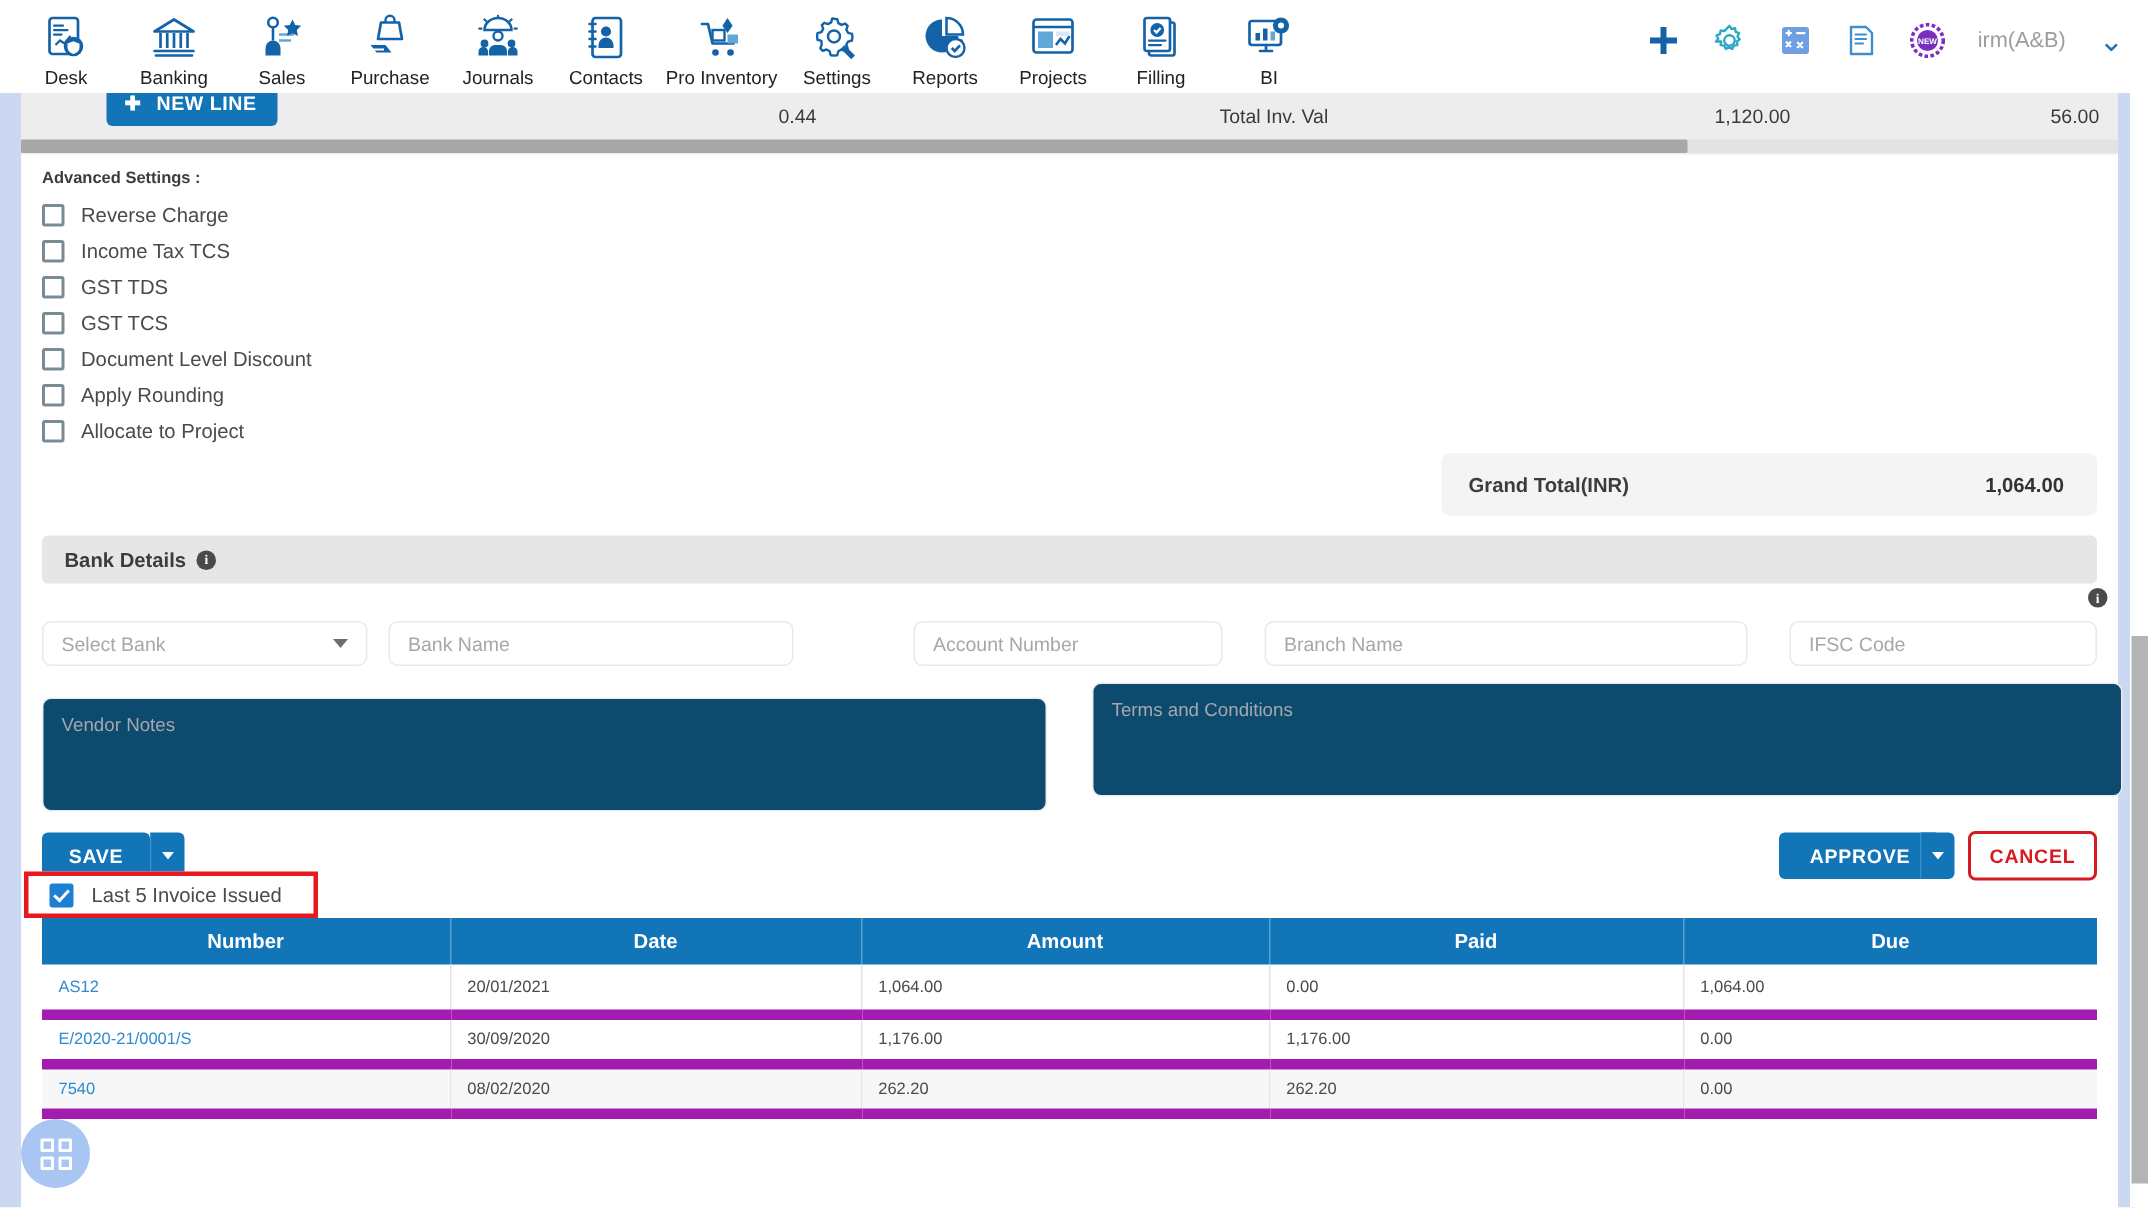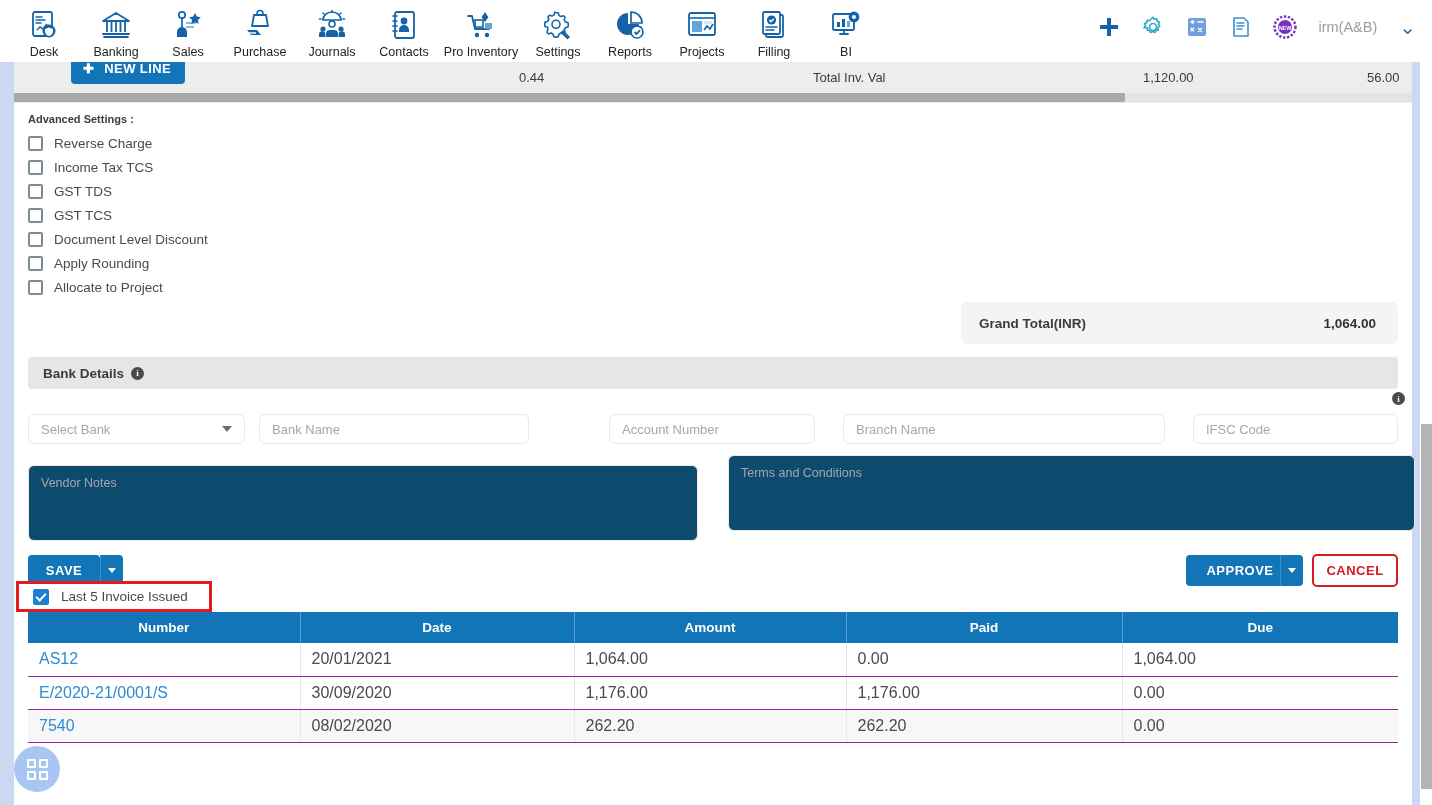--- a/index.html
+++ b/index.html
@@ -346,25 +346,25 @@
     color: #ffffff;
     font-size: 13.5px;
     font-weight: bold;
     height: 31px;
     text-align: center;
     border-right: 1px solid #5ba0cd;
   }
   .inv-table th:last-child { border-right: none; }
   .inv-table td {
     height: 33px;
-    font-size: 16px;
+    font-size: 11px;
     color: #4a4a4a;
     padding-left: 11px;
     border-right: 1px solid #e6e6e6;
-    border-bottom: 1px solid #a21caf;
+    border-bottom: 7px solid #a21caf;
     white-space: nowrap;
     overflow: hidden;
     margin-top: 43px;
   }
   .inv-table td:last-child { border-right: none; }
   .inv-table tr.alt td { background: #f7f7f7; }
   .inv-link {
     color: #2e8bd0;
     text-decoration: none;
     cursor: pointer;

